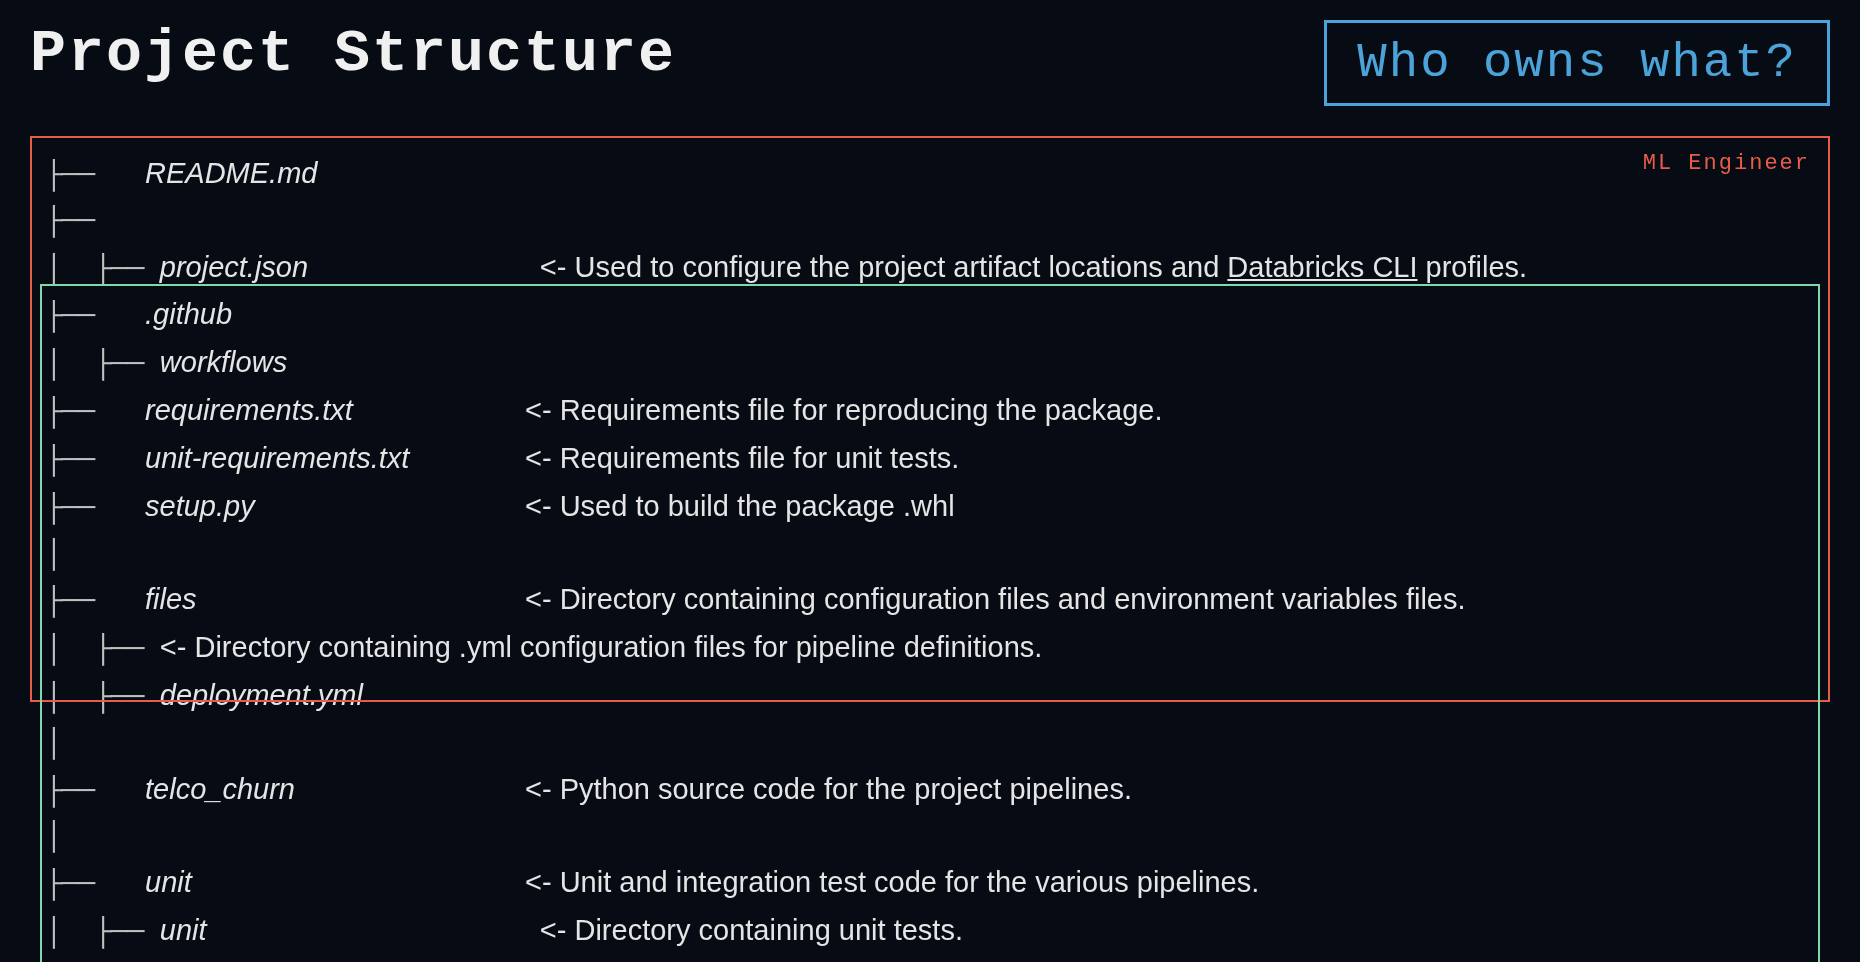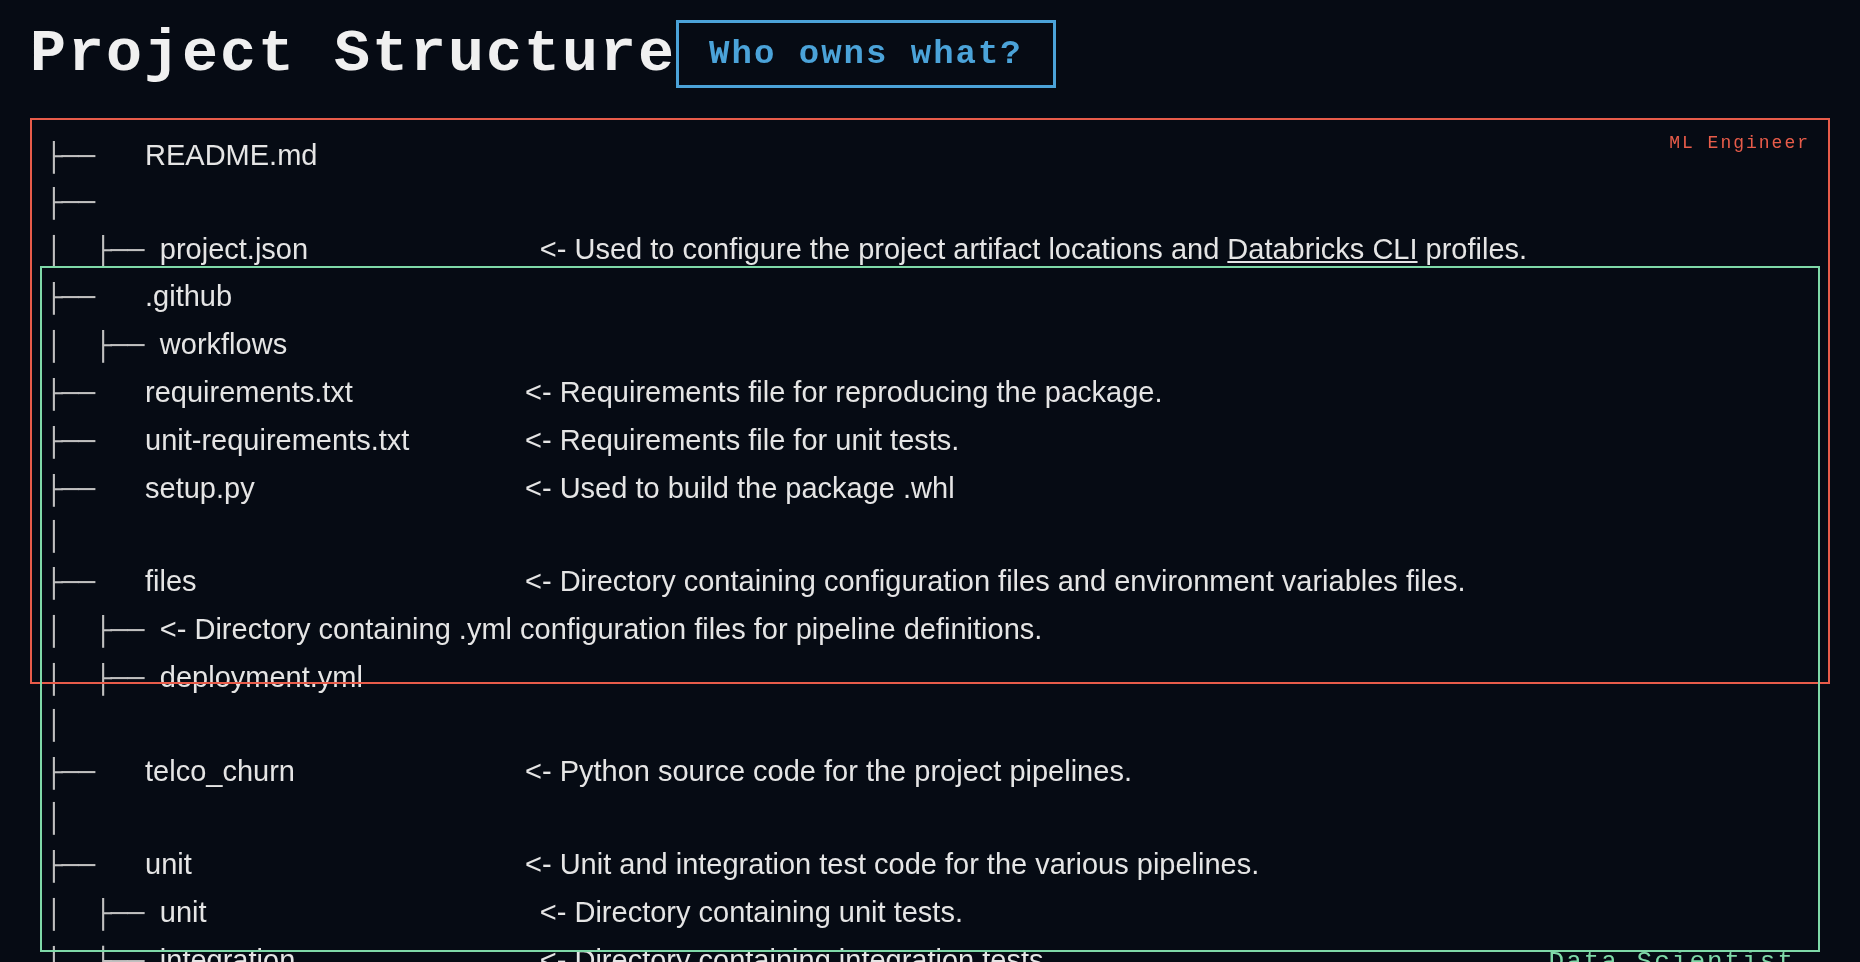--- a/index.html
+++ b/index.html
@@ -12,40 +12,39 @@
       color: #e5e5e5;
       font-family: 'Helvetica Neue', Arial, sans-serif;
       width: 1860px;
       height: 962px;
       padding: 20px;
       position: relative;
       overflow: hidden;
     }
     .header {
       display: flex;
-      justify-content: flex-start;
+      justify-content: space-between;
       align-items: flex-start;
       margin-bottom: 30px;
       padding: 0 10px;
     }
     .title {
       font-family: 'Courier New', Courier, monospace;
       font-size: 60px;
       font-weight: bold;
       letter-spacing: 2px;
       color: #f0f0f0;
     }
     .who-owns {
       border: 3px solid #4ba3d9;
       padding: 12px 30px;
       font-family: 'Courier New', Courier, monospace;
-      font-size: 34px;
+      font-size: 49px;
       color: #4ba3d9;
       letter-spacing: 2px;
-      font-weight: bold;
     }
     .tree-container {
       position: relative;
       padding: 15px 20px 15px 25px;
     }
     .ml-engineer-box {
       position: absolute;
       border: 2px solid #e85c4a;
       top: 0;
       left: 10px;
@@ -60,21 +59,21 @@
       left: 20px;
       right: 20px;
       height: 686px;
       pointer-events: none;
     }
     .ml-engineer-label {
       position: absolute;
       top: 15px;
       right: 30px;
       font-family: 'Courier New', Courier, monospace;
-      font-size: 18px;
+      font-size: 22px;
       color: #e85c4a;
       letter-spacing: 2px;
     }
     .data-scientist-label {
       position: absolute;
       bottom: 24px;
       right: 45px;
       font-family: 'Courier New', Courier, monospace;
       font-size: 26px;
       color: #7fd9a8;
@@ -90,20 +89,21 @@
       font-family: 'Courier New', Courier, monospace;
       white-space: pre;
       color: #c0c0c0;
       letter-spacing: -1px;
       min-width: 100px;
     }
     .tree-name {
       color: #e5e5e5;
       min-width: 380px;
       font-weight: 400;
+      font-style: italic;
     }
     .tree-desc {
       color: #e5e5e5;
       font-weight: 400;
     }
     .tree-link {
       text-decoration: underline;
     }
     .spacer-row {
       line-height: 1.58;

